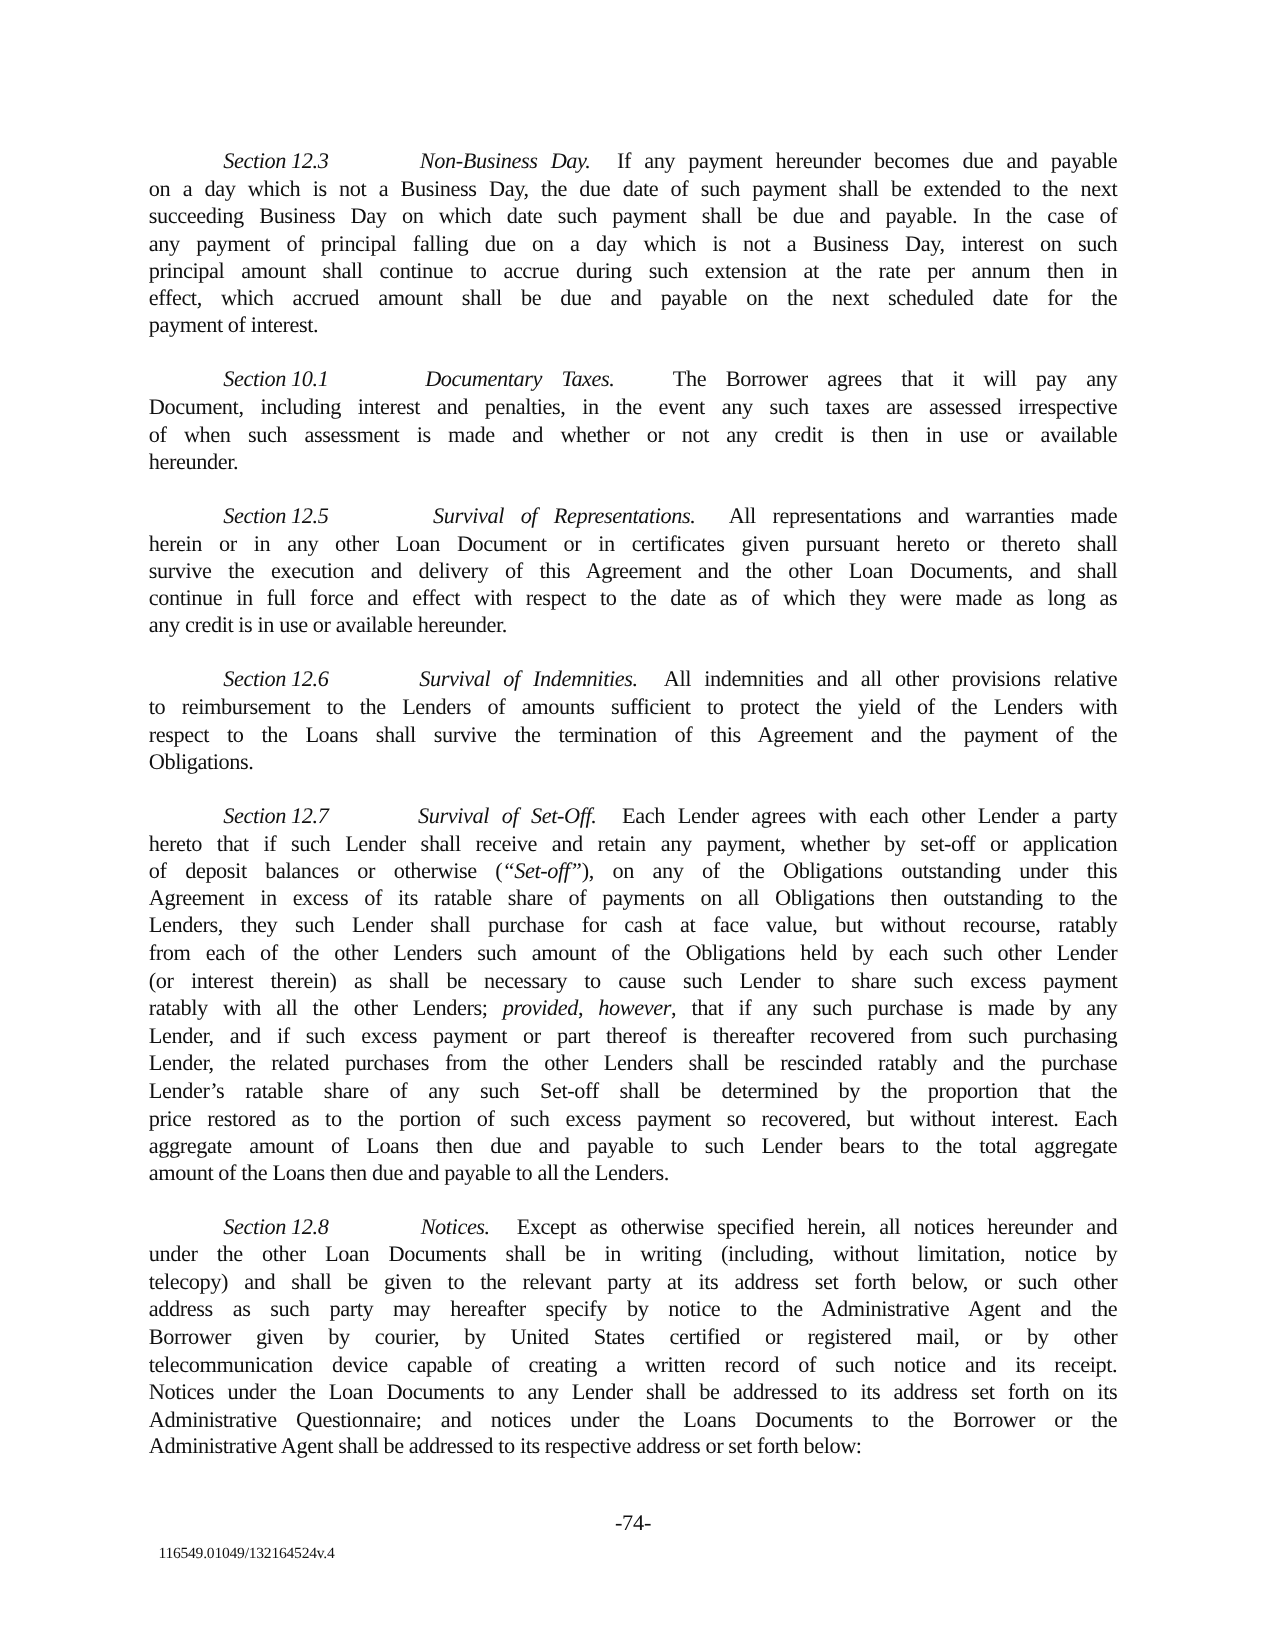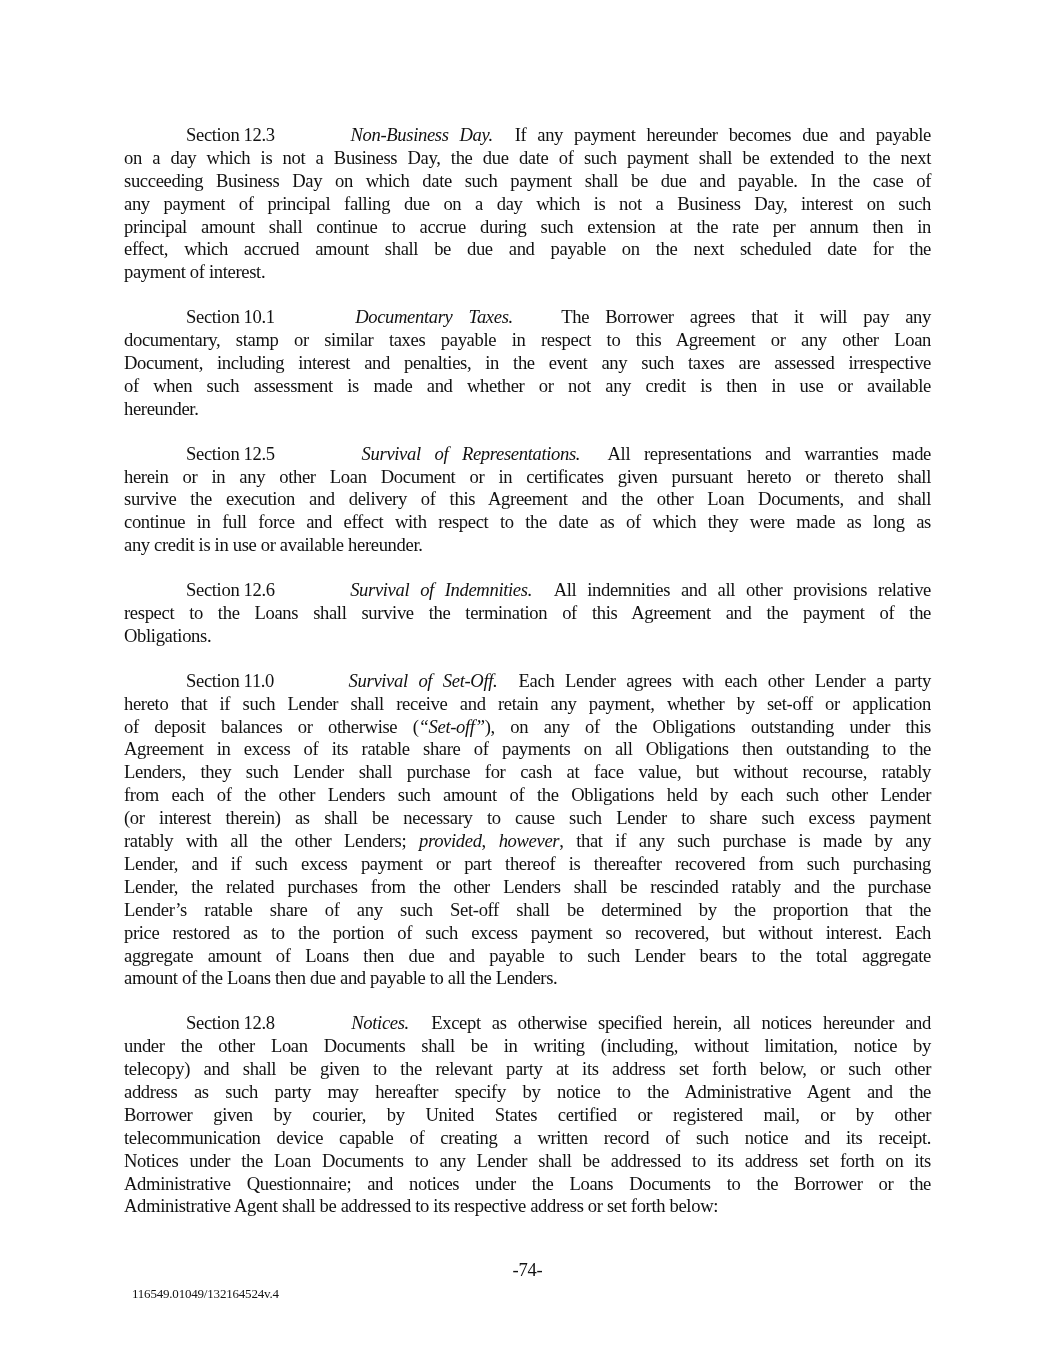--- a/index.html
+++ b/index.html
@@ -35,20 +35,21 @@
       letter-spacing: -0.35px;
     }
     .line.last {
       text-align-last: left;
     }
     .line.first {
       padding-left: 62px;
     }
     .sec-num {
       display: inline-block;
+      font-style: italic;
     }
     .sec-title {
       font-style: italic;
       margin-left: 32px;
     }
     em {
       font-style: italic;
     }
     .page-number {
       position: absolute;
@@ -77,42 +78,42 @@
     <span class="line">on a day which is not a Business Day, the due date of such payment shall be extended to the next</span>
     <span class="line">succeeding Business Day on which date such payment shall be due and payable.  In the case of</span>
     <span class="line">any payment of principal falling due on a day which is not a Business Day, interest on such</span>
     <span class="line">principal amount shall continue to accrue during such extension at the rate per annum then in</span>
     <span class="line">effect, which accrued amount shall be due and payable on the next scheduled date for the</span>
     <span class="line last">payment of interest.</span>
   </div>
 
   <div class="section">
     <span class="line first"><span class="sec-num">Section 10.1</span>&nbsp;&nbsp;&nbsp;<span class="sec-title">Documentary Taxes.</span>&nbsp;&nbsp;&nbsp;<span>The Borrower agrees that it will pay any</span></span>
-    <span class="line">documentary, stamp or similar taxes payable in respect to this Agreement or any other Loan</span>
     <span class="line">Document, including interest and penalties, in the event any such taxes are assessed irrespective</span>
     <span class="line">of when such assessment is made and whether or not any credit is then in use or available</span>
     <span class="line last">hereunder.</span>
   </div>
 
   <div class="section">
     <span class="line first"><span class="sec-num">Section 12.5</span>&nbsp;&nbsp;&nbsp;&nbsp;<span class="sec-title">Survival of Representations.</span>&nbsp;&nbsp;<span>All representations and warranties made</span></span>
     <span class="line">herein or in any other Loan Document or in certificates given pursuant hereto or thereto shall</span>
     <span class="line">survive the execution and delivery of this Agreement and the other Loan Documents, and shall</span>
     <span class="line">continue in full force and effect with respect to the date as of which they were made as long as</span>
     <span class="line last">any credit is in use or available hereunder.</span>
   </div>
 
   <div class="section">
     <span class="line first"><span class="sec-num">Section 12.6</span>&nbsp;&nbsp;&nbsp;&nbsp;<span class="sec-title">Survival of Indemnities.</span>&nbsp;&nbsp;<span>All indemnities and all other provisions relative</span></span>
+    <span class="line">to reimbursement to the Lenders of amounts sufficient to protect the yield of the Lenders with</span>
     <span class="line">respect to the Loans shall survive the termination of this Agreement and the payment of the</span>
     <span class="line last">Obligations.</span>
   </div>
 
   <div class="section">
-    <span class="line first"><span class="sec-num">Section 11.0</span>&nbsp;&nbsp;&nbsp;&nbsp;<span class="sec-title">Survival of Set-Off.</span>&nbsp;&nbsp;<span>Each Lender agrees with each other Lender a party</span></span>
+    <span class="line first"><span class="sec-num">Section 12.7</span>&nbsp;&nbsp;&nbsp;&nbsp;<span class="sec-title">Survival of Set-Off.</span>&nbsp;&nbsp;<span>Each Lender agrees with each other Lender a party</span></span>
     <span class="line">hereto that if such Lender shall receive and retain any payment, whether by set-off or application</span>
     <span class="line"><span>of deposit balances or otherwise (</span><em>“Set-off”</em><span>), on any of the Obligations outstanding under this</span></span>
     <span class="line">Agreement in excess of its ratable share of payments on all Obligations then outstanding to the</span>
     <span class="line">Lenders, they such Lender shall purchase for cash at face value, but without recourse, ratably</span>
     <span class="line">from each of the other Lenders such amount of the Obligations held by each such other Lender</span>
     <span class="line">(or interest therein) as shall be necessary to cause such Lender to share such excess payment</span>
     <span class="line"><span>ratably with all the other Lenders; </span><em>provided</em><span>, </span><em>however</em><span>, that if any such purchase is made by any</span></span>
     <span class="line">Lender, and if such excess payment or part thereof is thereafter recovered from such purchasing</span>
     <span class="line">Lender, the related purchases from the other Lenders shall be rescinded ratably and the purchase</span>
     <span class="line">Lender’s ratable share of any such Set-off shall be determined by the proportion that the</span>

